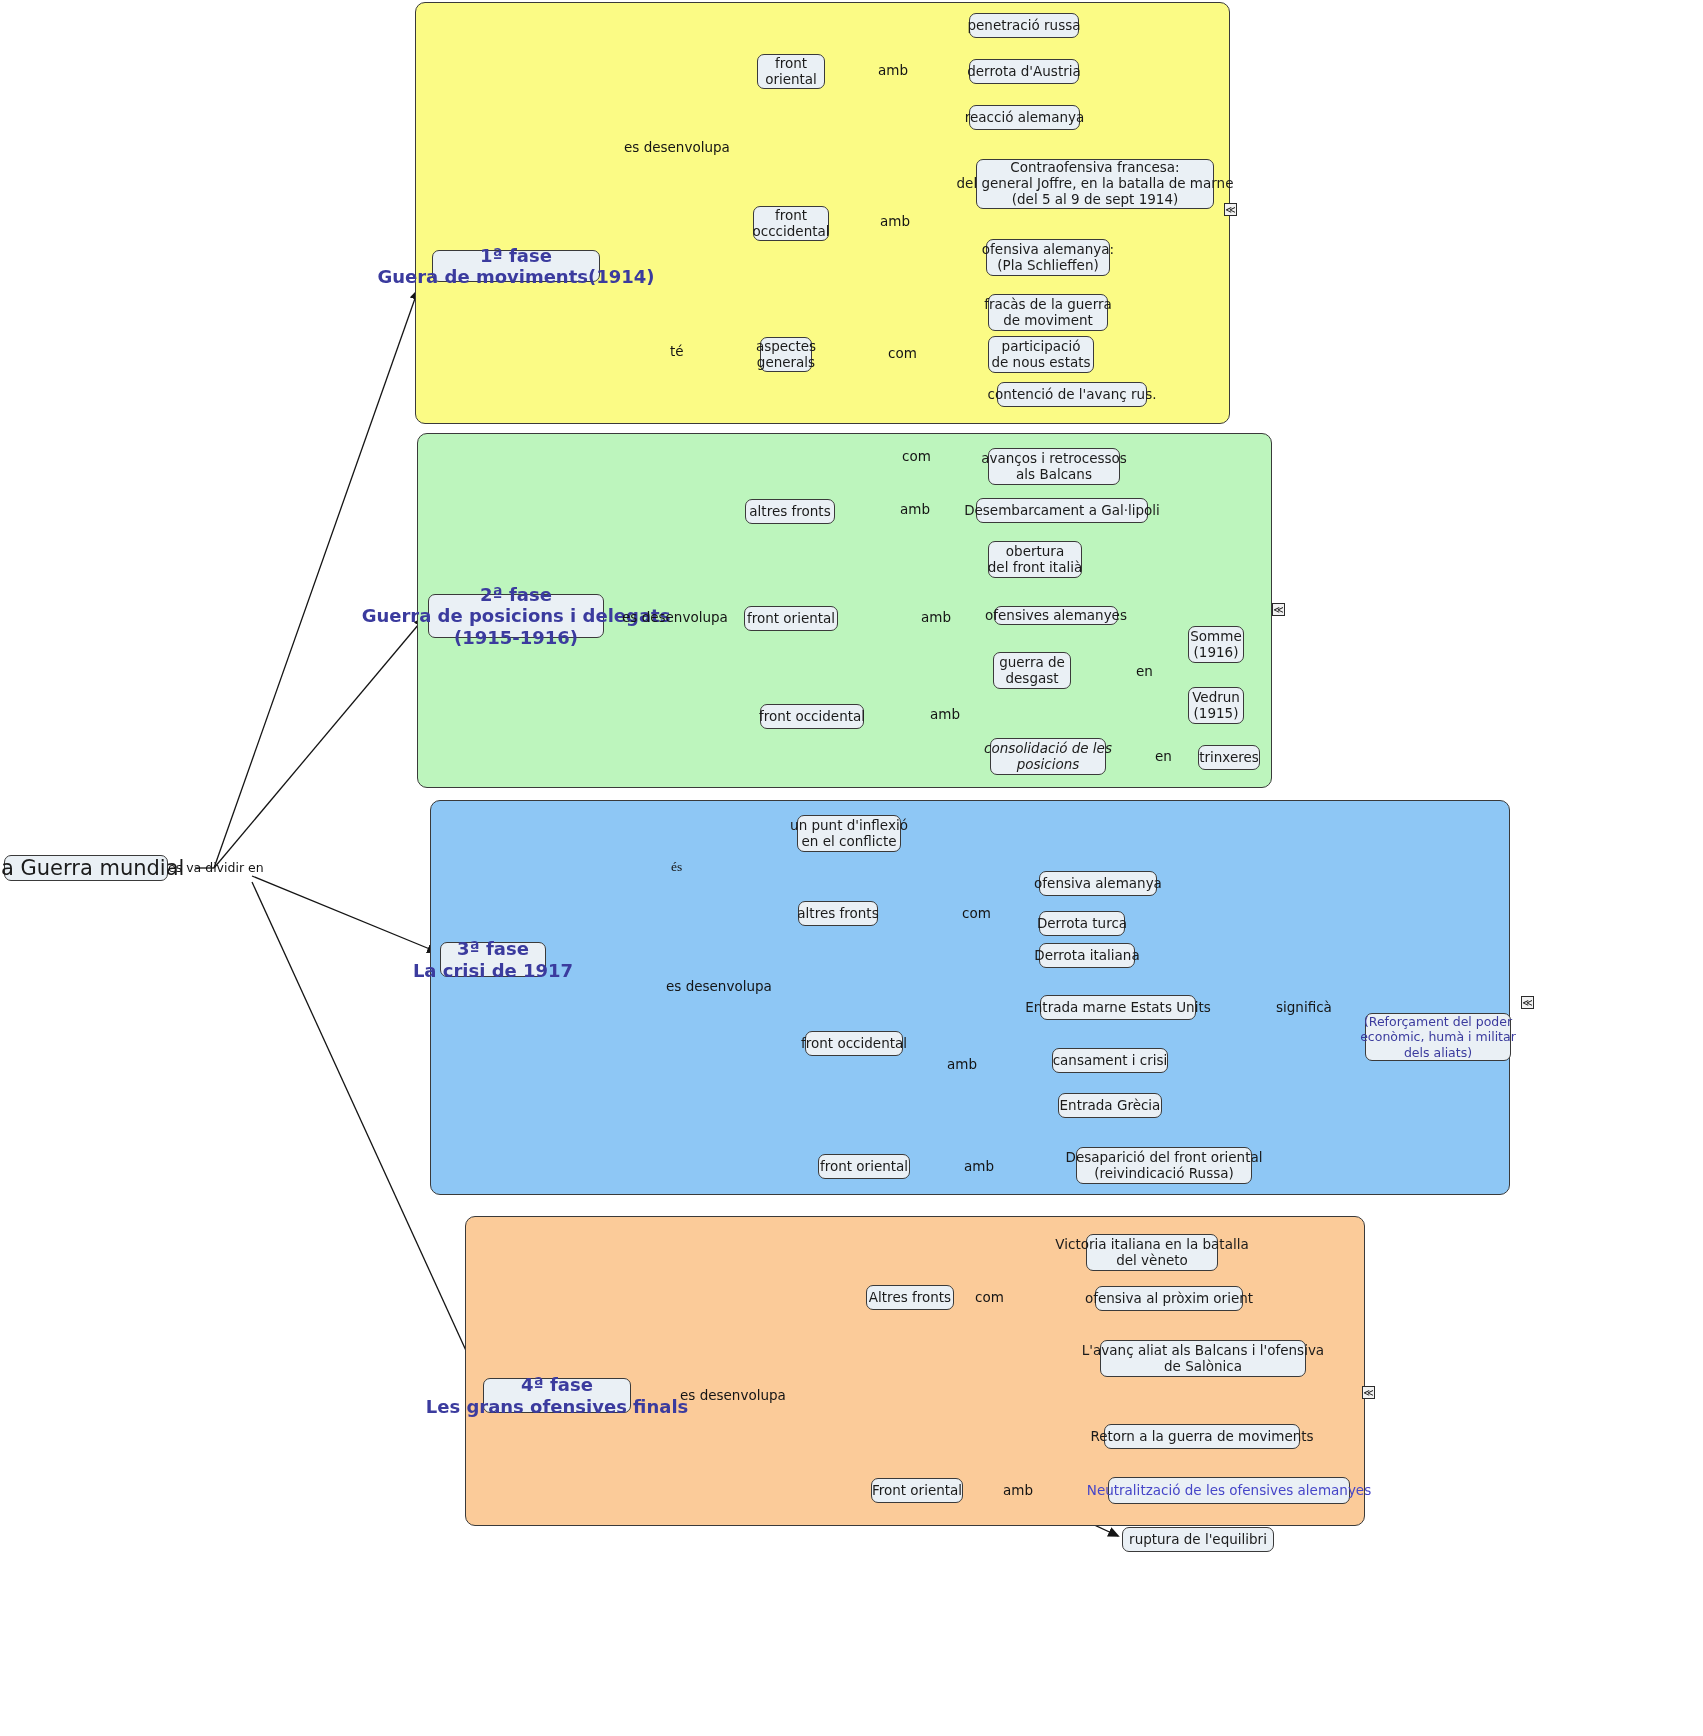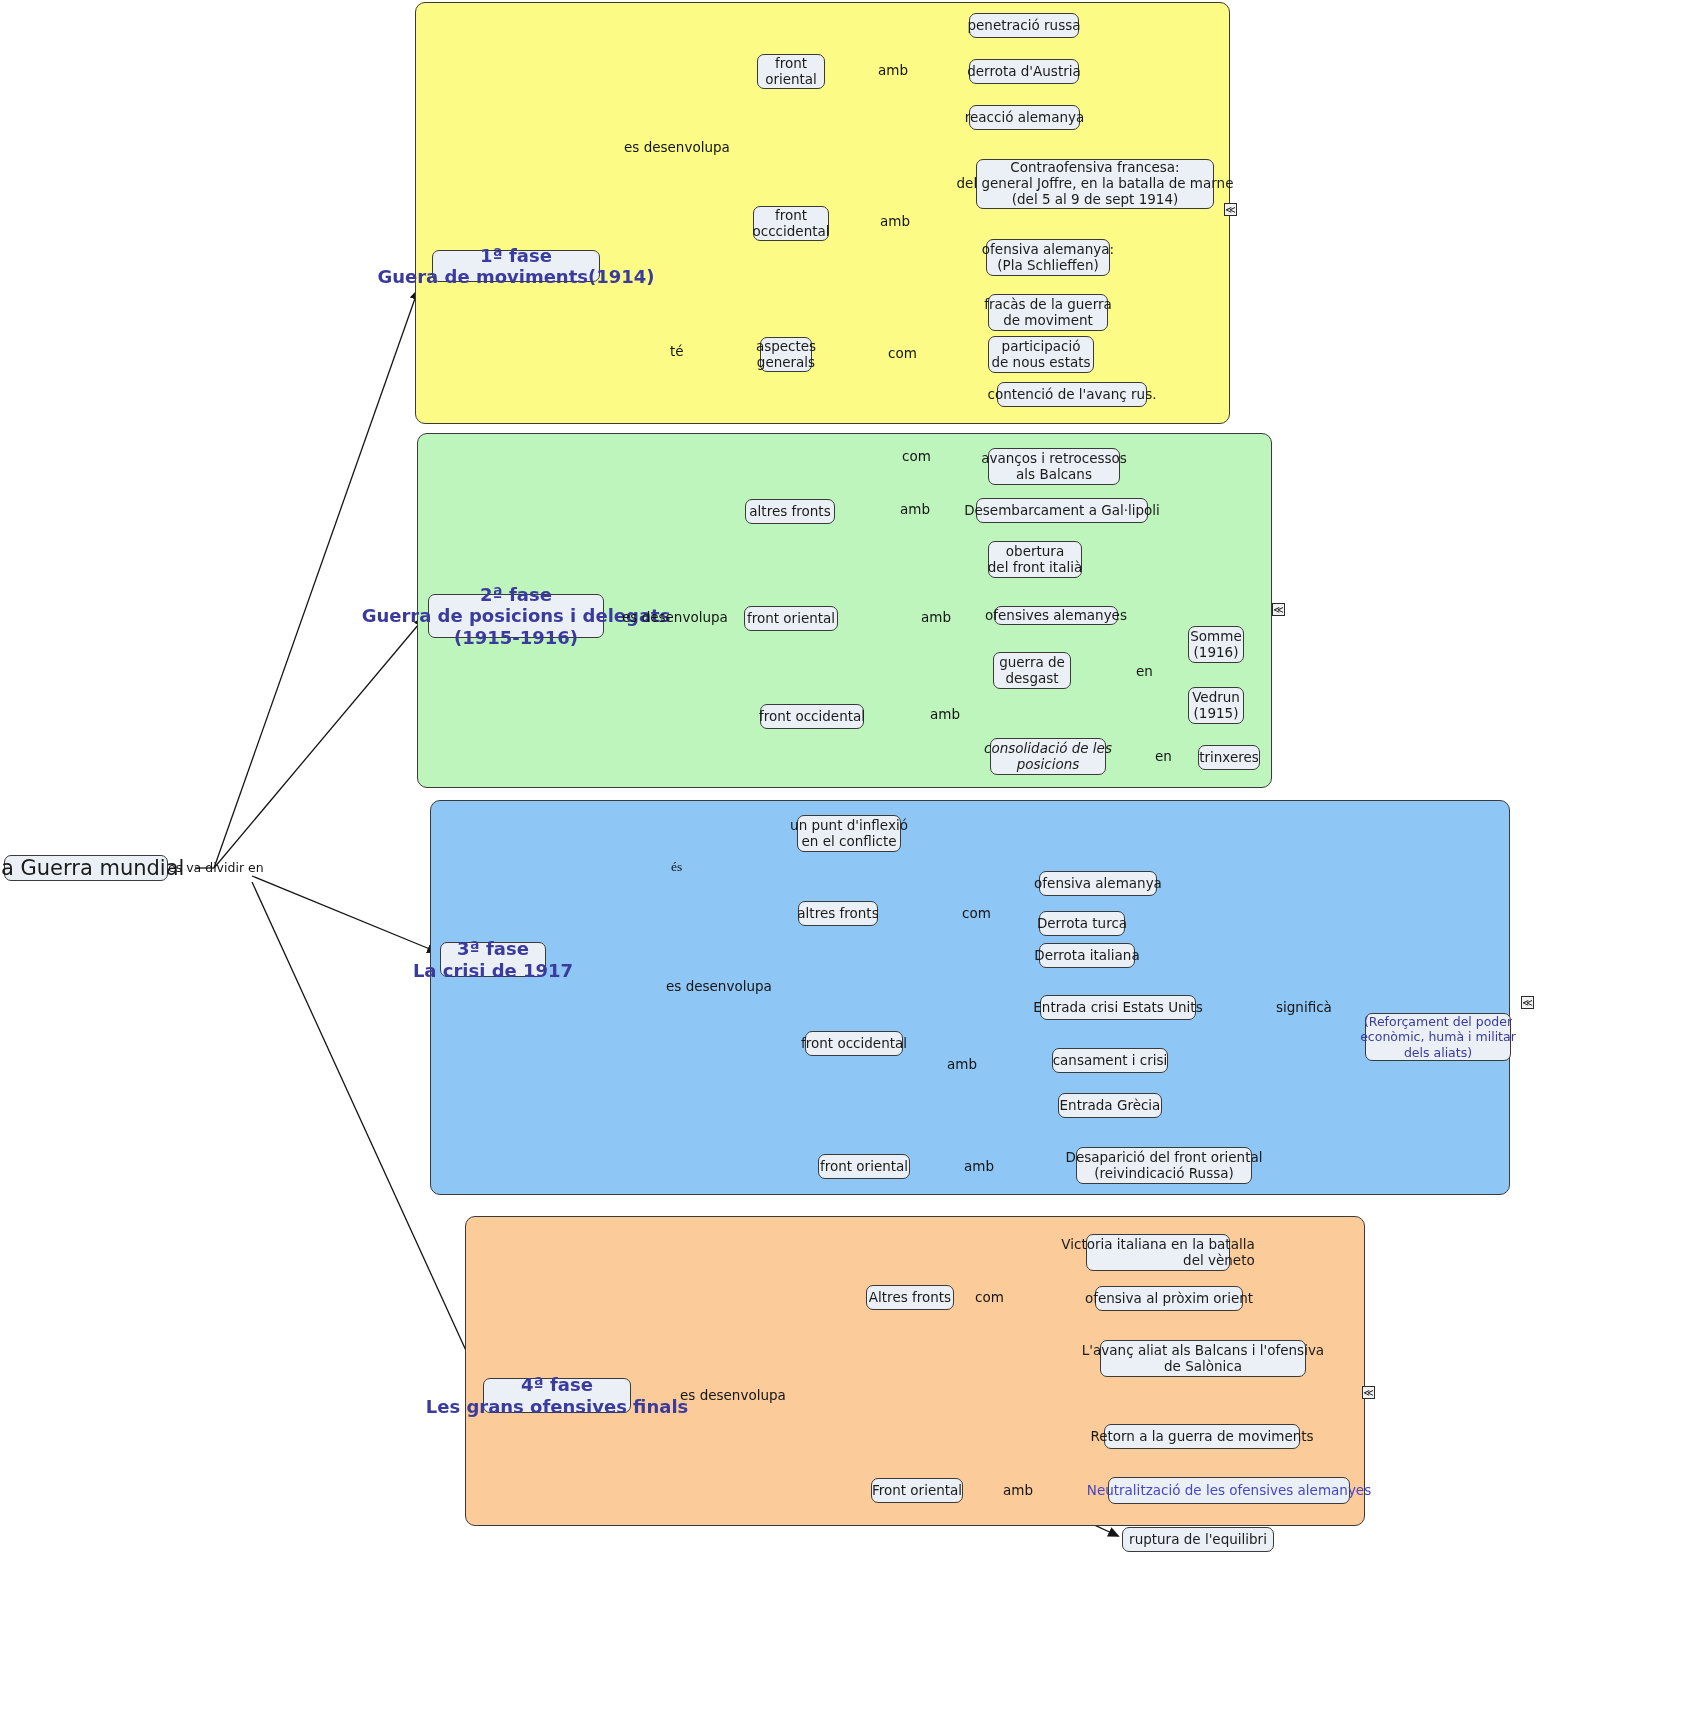--- a/index.html
+++ b/index.html
@@ -246,42 +246,42 @@
   <div class="linklabel" style="left:666px; top:980px;">es desenvolupa</div>
 
   <div class="node" style="left:798px; top:901px; width:80px; height:25px;">altres fronts</div>
   <div class="linklabel" style="left:962px; top:907px;">com</div>
   <div class="node" style="left:1039px; top:871px; width:118px; height:25px;">ofensiva alemanya</div>
   <div class="node" style="left:1039px; top:911px; width:86px; height:25px;">Derrota turca</div>
   <div class="node" style="left:1039px; top:943px; width:96px; height:25px;">Derrota italiana</div>
 
   <div class="node" style="left:805px; top:1031px; width:98px; height:25px;">front occidental</div>
   <div class="linklabel" style="left:947px; top:1058px;">amb</div>
-  <div class="node" style="left:1040px; top:995px; width:156px; height:25px;">Entrada crisi Estats Units</div>
+  <div class="node" style="left:1040px; top:995px; width:156px; height:25px;">Entrada marne Estats Units</div>
   <div class="linklabel" style="left:1276px; top:1001px;">significà</div>
   <div class="node note" style="left:1365px; top:988px; width:146px; height:48px;">(Reforçament del poder
 econòmic, humà i militar
 dels aliats)</div>
   <div class="node" style="left:1052px; top:1048px; width:116px; height:25px;">cansament i crisi</div>
   <div class="node" style="left:1058px; top:1093px; width:104px; height:25px;">Entrada Grècia</div>
 
   <div class="node" style="left:818px; top:1154px; width:92px; height:25px;">front oriental</div>
   <div class="linklabel" style="left:964px; top:1160px;">amb</div>
   <div class="node" style="left:1076px; top:1147px; width:176px; height:37px;">Desaparició del front oriental
 (reivindicació Russa)</div>
 
   <div class="fold" style="left:1521px; top:996px;">≪</div>
 
   <div class="node phase" style="left:483px; top:1378px; width:148px; height:35px;">4ª fase
 Les grans ofensives finals</div>
   <div class="linklabel" style="left:680px; top:1389px;">es desenvolupa</div>
 
   <div class="node" style="left:866px; top:1285px; width:88px; height:25px;">Altres fronts</div>
   <div class="linklabel" style="left:975px; top:1291px;">com</div>
-  <div class="node" style="left:1086px; top:1234px; width:144px; height:37px;text-align:right;">Victoria italiana en la batalla
+  <div class="node" style="left:1086px; top:1234px; width:132px; height:37px;">Victoria italiana en la batalla
 del vèneto</div>
   <div class="node" style="left:1095px; top:1286px; width:148px; height:25px;">ofensiva al pròxim orient</div>
   <div class="node" style="left:1100px; top:1340px; width:206px; height:37px;">L'avanç aliat als Balcans i l'ofensiva
 de Salònica</div>
 
   <div class="node" style="left:871px; top:1478px; width:92px; height:25px;">Front oriental</div>
   <div class="linklabel" style="left:1003px; top:1484px;">amb</div>
   <div class="node" style="left:1104px; top:1424px; width:196px; height:25px;">Retorn a la guerra de moviments</div>
   <div class="node blueTxt" style="left:1108px; top:1477px; width:242px; height:27px;">Neutralització de les ofensives alemanyes</div>
   <div class="node" style="left:1122px; top:1527px; width:152px; height:25px;">ruptura de l'equilibri</div>

